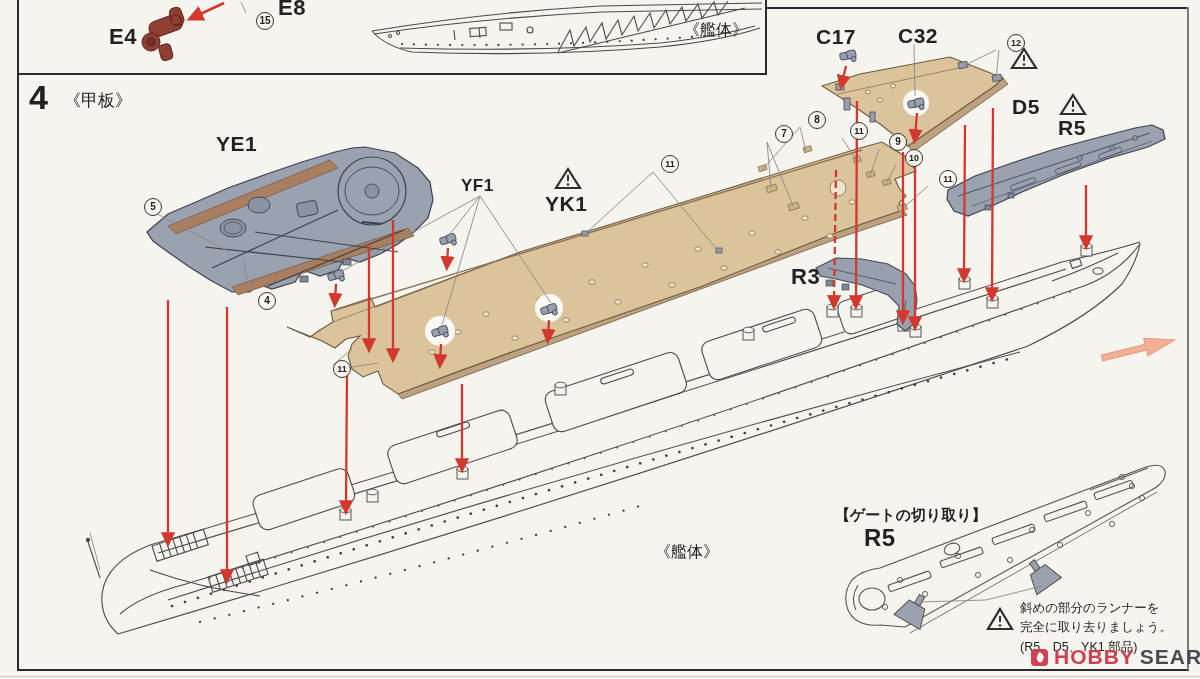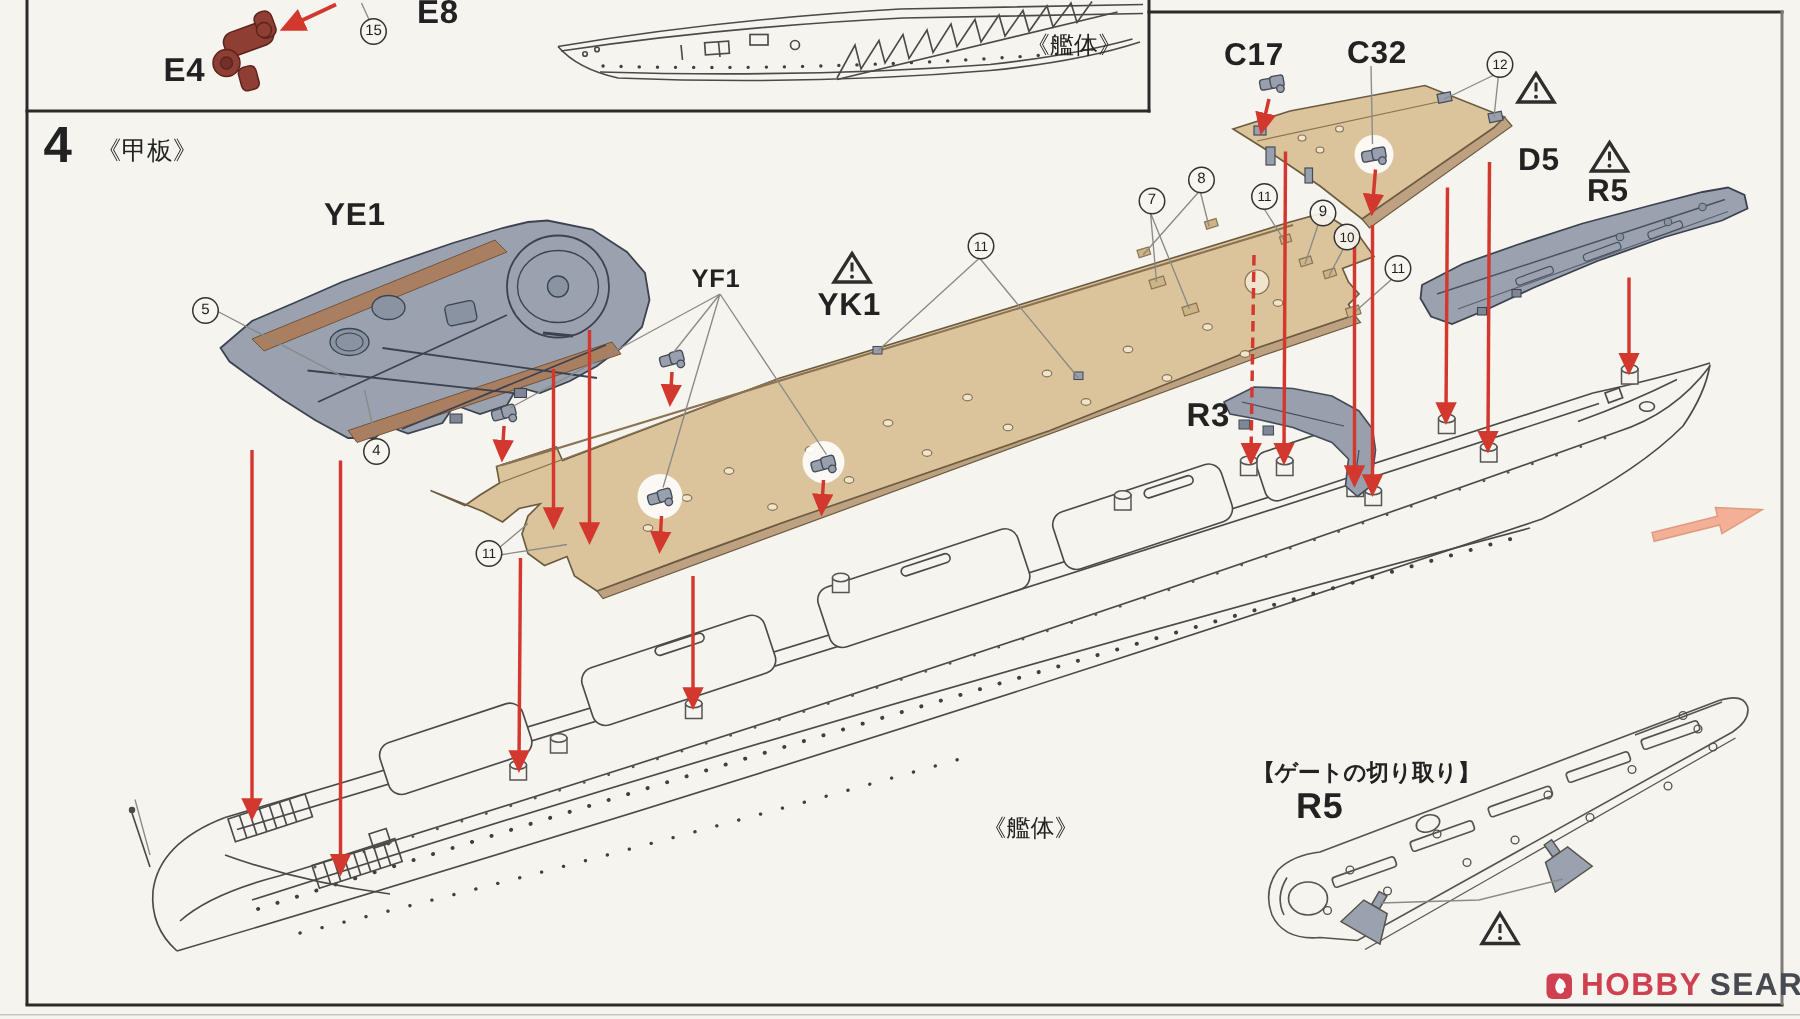--- a/index.html
+++ b/index.html
@@ -3,21 +3,21 @@
 <meta charset="utf-8">
 <style>
   html,body{margin:0;padding:0;background:#e9e7e1;}
   .page{position:relative;width:1200px;height:679px;background:#f6f4ee;overflow:hidden;
         font-family:"Liberation Sans","DejaVu Sans",sans-serif;color:#1e1e1e;}
   svg.art{position:absolute;left:0;top:0;}
   .lbl{position:absolute;font-weight:600;color:#222;letter-spacing:.5px;white-space:nowrap;}
   .jp{font-weight:500;letter-spacing:0;}
   .circ{position:absolute;width:16px;height:16px;border:1.5px solid #333;border-radius:50%;
         background:rgba(247,245,239,.92);display:flex;align-items:center;justify-content:center;
-        font-size:10px;font-weight:400;color:#222;line-height:1;}
+        font-size:10px;font-weight:700;color:#222;line-height:1;margin-left:16px;}
   .warn{position:absolute;}
   .frame{position:absolute;border:0 solid #2b2b2b;}
   .notebox{position:absolute;background:#fbf2cf;border:2px solid #4a473c;border-radius:7px;
            padding:5px 7px;font-size:11.5px;line-height:1.5;color:#222;font-weight:500;}
   .gatenote{position:absolute;font-size:12.5px;line-height:1.55;color:#222;font-weight:500;}
   .logo{position:absolute;display:flex;align-items:center;gap:5px;z-index:5;}
   .logo .b1{font-size:21px;font-weight:700;color:#cf4050;letter-spacing:1px;}
   .logo .b2{font-size:21px;font-weight:600;color:#474b51;letter-spacing:1px;}
 </style>
 </head>
@@ -380,21 +380,21 @@
     </g>
   </svg>
 
   <div class="frame" style="left:17px;top:-3px;width:748px;height:76px;border-bottom-width:2.5px;border-right-width:2.5px;"></div>
   <div class="frame" style="left:765px;top:7px;width:424px;height:0;border-top-width:2.5px;"></div>
   <div class="frame" style="left:17px;top:0;width:0;height:670px;border-left-width:2px;"></div>
   <div class="frame" style="left:17px;top:669px;width:1172px;height:0;border-top-width:2.5px;"></div>
   <div class="frame" style="left:1187px;top:7px;width:0;height:663px;border-left-width:2px;border-color:#7b7b78;"></div>
   <div class="frame" style="left:0;top:676px;width:1200px;height:0;border-top:1.5px solid #c8c6c0;"></div>
 
-  <div class="lbl" style="left:109px;top:34px;font-size:22px;">E4</div>
+  <div class="lbl" style="left:109px;top:24px;font-size:22px;">E4</div>
   <div class="lbl" style="left:278px;top:-5px;font-size:22px;">E8</div>
   <div class="lbl jp" style="left:684px;top:20px;font-size:16px;">《艦体》</div>
   <span class="circ" style="left:240px;top:12px;">15</span>
 
   <div class="lbl" style="left:29px;top:78px;font-size:34px;font-weight:700;">4</div>
   <div class="lbl jp" style="left:64px;top:89px;font-size:17px;">《甲板》</div>
 
   <div class="lbl" style="left:216px;top:132px;font-size:21px;">YE1</div>
   <div class="lbl" style="left:461px;top:176px;font-size:17px;">YF1</div>
   <div class="lbl" style="left:545px;top:192px;font-size:21px;">YK1</div>
@@ -434,20 +434,25 @@
   <span class="circ" style="left:991px;top:34px;font-size:9px;">12</span>
 
 
   <div class="lbl jp" style="left:835px;top:487px;font-size:15px;font-weight:600;margin-top:19px;">【ゲートの切り取り】</div>
   <div class="lbl" style="left:864px;top:524px;font-size:24px;">R5</div>
   <svg class="warn" width="28" height="26" style="left:986px;top:606px;">
     <path d="M14,3 L26,23 H2 Z" fill="none" stroke="#2e2e2e" stroke-width="2.2"></path>
     <line x1="14" y1="10" x2="14" y2="16" stroke="#2e2e2e" stroke-width="2"></line>
       <circle cx="14" cy="19.5" r="1.3" fill="#2e2e2e"></circle>
   </svg>
+  <div class="gatenote" style="left:1020px;top:599px;">
+    <span>斜めの部分のランナーを</span><br>
+    <span>完全に取り去りましょう。</span><br>
+    <span>(R5、D5、YK1 部品)</span>
+  </div>
 
   <div class="logo" style="left:1030px;top:645px;">
     <svg width="19" height="19">
       <rect x="1" y="1" width="17" height="17" rx="4" fill="#cf4050"></rect>
       <path d="M9.5,4 Q5.5,9 7.5,12.5 Q8.5,14.5 10.5,14.5 Q13.5,13.5 12.5,10.5 Q14.5,11.5 13.5,8 Q12.5,5 9.5,4 Z" fill="#ffffff"></path>
     </svg>
     <span class="b1">HOBBY</span>
     <span class="b2">SEARCH</span>
   </div>
 

